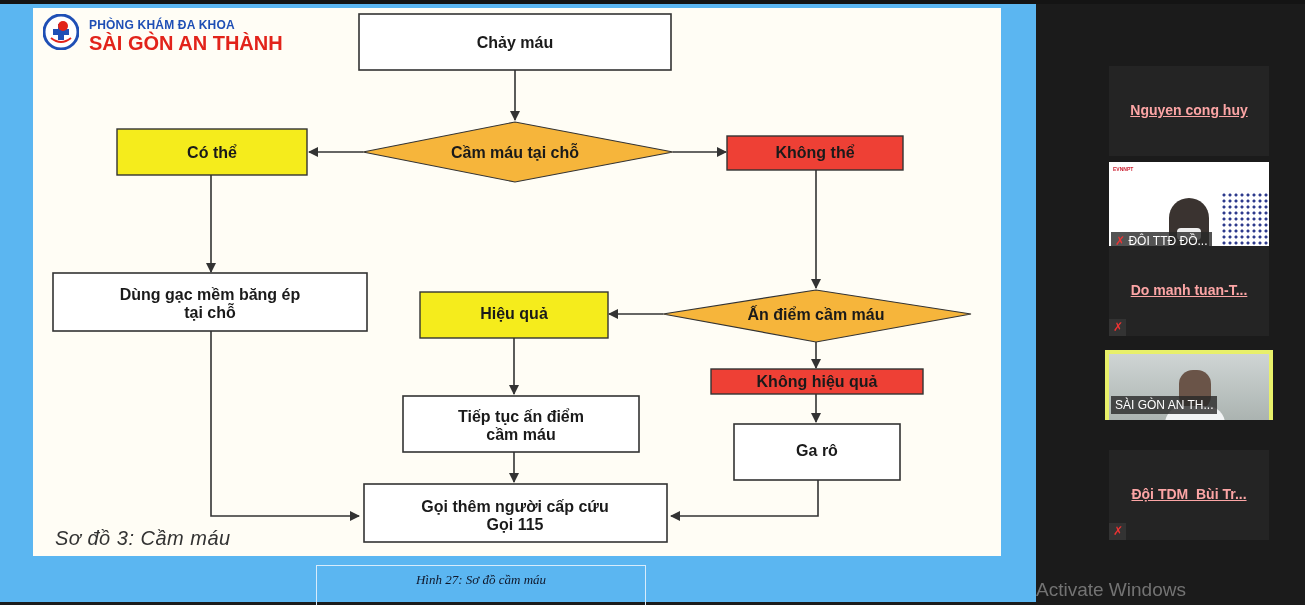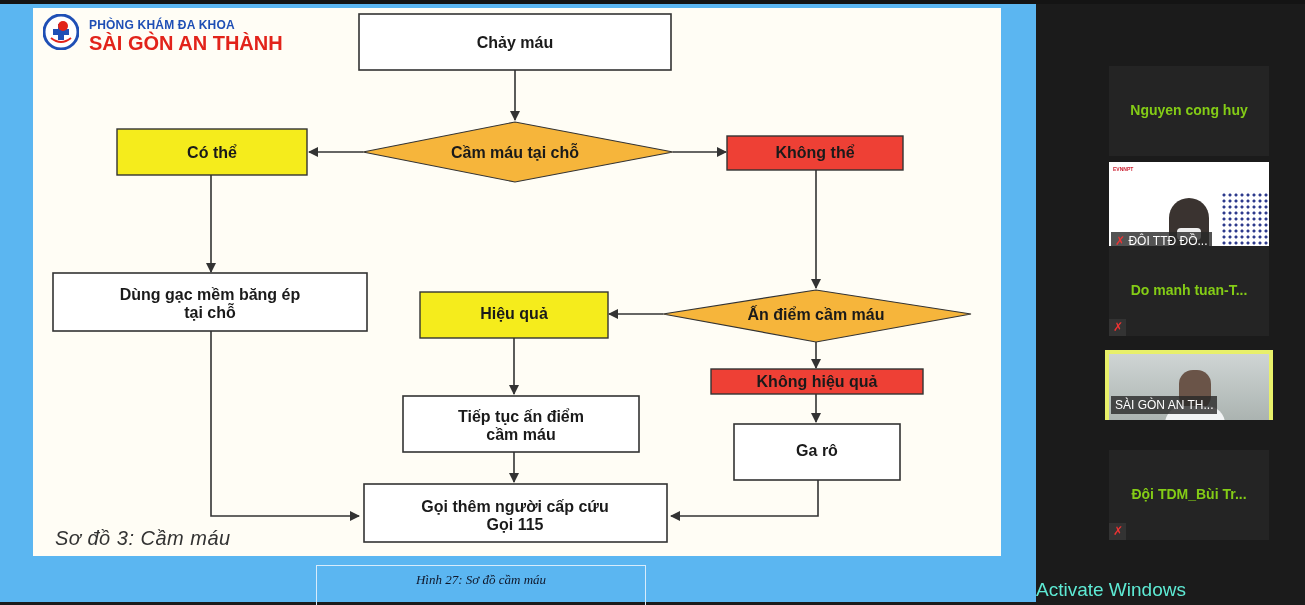--- a/index.html
+++ b/index.html
@@ -10,25 +10,25 @@
   .diagram { position:absolute; left:0; top:0; }
   .caption-box { position:absolute; left:316px; top:561px; width:330px; height:44px; border:1px solid #d8ecfb; box-sizing:border-box; }
   .caption-text { position:absolute; left:0; right:0; top:6px; text-align:center; font-family:"Liberation Serif", serif; font-style:italic; font-size:13px; color:#0f172a; }
   .logo { position:absolute; left:10px; top:6px; width:36px; height:36px; }
   .logo-l1 { position:absolute; left:56px; top:10px; font-size:12px; font-weight:bold; color:#1f4fb5; letter-spacing:0.2px; }
   .logo-l2 { position:absolute; left:56px; top:24px; font-size:20px; font-weight:bold; color:#e2231a; }
   .sodo { position:absolute; left:22px; top:519px; font-style:italic; font-size:20px; color:#333; letter-spacing:0.5px; }
   .node-text { font-family:"Liberation Sans", sans-serif; font-weight:bold; font-size:16px; fill:#1a1a1a; }
   
   .tile { position:absolute; left:1109px; width:160px; height:90px; background:#242424; }
-  .tile-name { position:absolute; left:0; right:0; top:36px; text-align:center; color:#84cc16; font-weight:bold; font-size:14px; }
+  .tile-name { position:absolute; left:0; right:0; top:36px; text-align:center; color:#fca5a5; font-weight:bold; font-size:14px;text-decoration:underline; }
   .mute { position:absolute; left:0; bottom:0; width:17px; height:17px; background:#333; }
   .video { position:absolute; overflow:hidden; }
   .vlabel { position:absolute; left:2px; bottom:2px; background:rgba(40,40,40,0.8); color:#fff; font-size:12px; padding:2px 4px; white-space:nowrap; }
-  .activate { position:absolute; left:1036px; top:579px; color:#5eead4; font-size:19px; }
+  .activate { position:absolute; left:1036px; top:579px; color:#737373; font-size:19px; }
 </style>
 </head>
 <body>
 
 <div class="topbar"></div>
 
 <div class="share">
   <div class="slide">
     <svg class="logo" viewBox="0 0 36 36">
       <circle cx="18" cy="18" r="17" fill="#fff" stroke="#1f4fb5" stroke-width="3"></circle>

